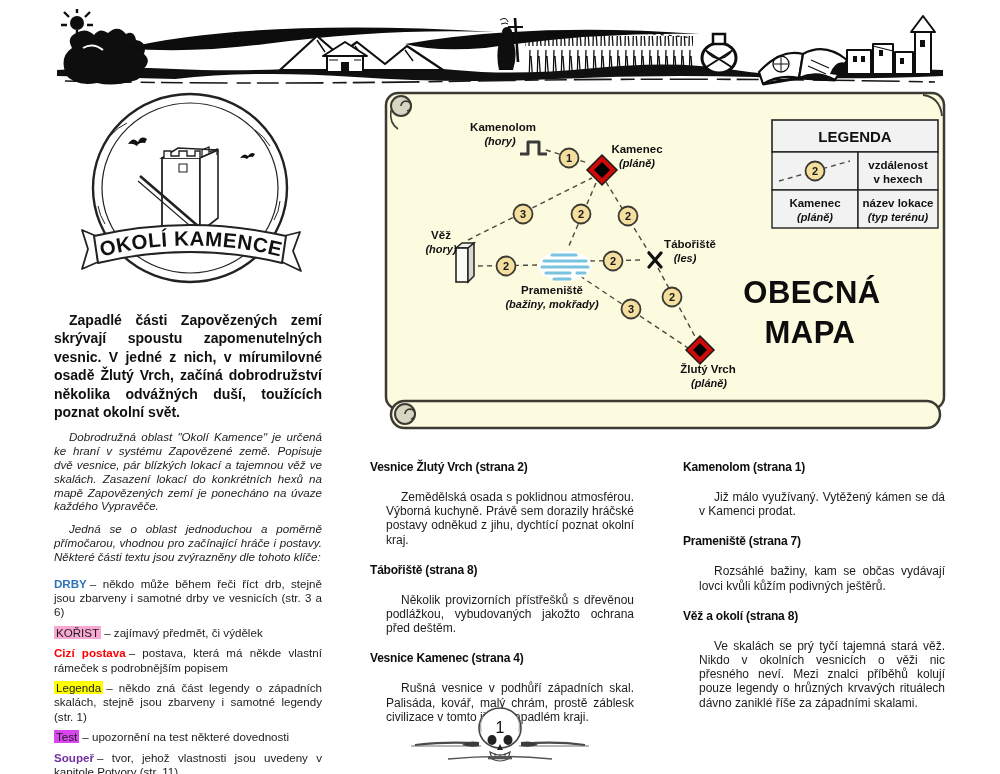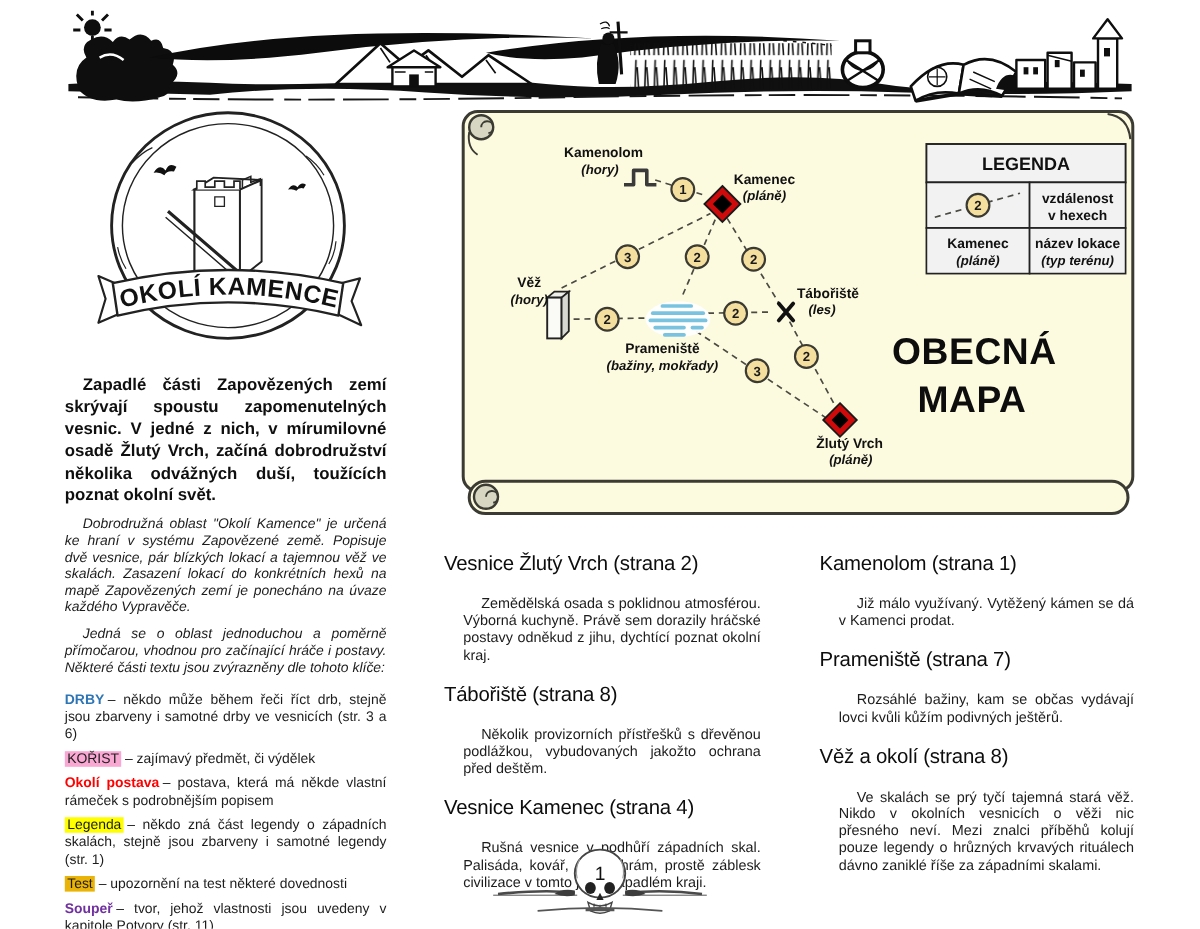--- a/index.html
+++ b/index.html
@@ -10,24 +10,24 @@
   .left-col{left:54px;top:311px;width:268px;}
   .lead{font-weight:bold;font-size:14px;line-height:18.4px;text-align:justify;
         text-indent:15px;margin:0;color:#0f0f0f;}
   .ital{font-style:italic;font-size:11.6px;line-height:13.8px;text-align:justify;
         text-indent:15px;margin:9px 0 0;}
   .key{margin-top:13px;font-size:11.6px;line-height:14.4px;}
   .key-item{margin-top:6px;text-align:justify;}
   .term{font-weight:bold;margin-right:3px;}
   .t-blue{color:#2E75B6;} .t-red{color:#FF0000;} .t-purple{color:#7030A0;}
   .hl{font-weight:normal;padding:0 2px;}
-  .hl-cyan{background:#f9a8d4;} .hl-yellow{background:#FFFF00;} .hl-green{background:#eab308;}
+  .hl-cyan{background:#f9a8d4;} .hl-yellow{background:#FFFF00;} .hl-green{background:#d946ef;}
   
   .col{width:280px;}
-  .col h2{font-size:17px;font-weight:normal;margin:15px 0 4px;color:#0d0d0d;letter-spacing:-0.2px;}
+  .col h2{font-size:12px;font-weight:bold;margin:15px 0 4px;color:#0d0d0d;letter-spacing:-0.2px;}
   .col h2:first-child{margin-top:0;}
   .col p{margin:16px;font-size:12px;line-height:14.2px;text-align:justify;text-indent:15px;}
   .mid-col{left:370px;top:460px;}
   .right-col{left:683px;top:460px;width:278px;}
   svg text{font-family:"Liberation Sans","DejaVu Sans",sans-serif;}
 </style>
 </head>
 <body>
 
 <div class="abs" style="left:55px;top:8px;width:890px;height:78px;">
@@ -129,21 +129,21 @@
   </svg>
 </div>
 
 <div class="abs left-col">
   <p class="lead">Zapadlé části Zapovězených zemí skrývají spoustu zapomenutelných vesnic. V jedné z nich, v mírumilovné osadě Žlutý Vrch, začíná dobrodružství několika odvážných duší, toužících poznat okolní svět.</p>
   <p class="ital">Dobrodružná oblast "Okolí Kamence" je určená ke hraní v systému Zapovězené země. Popisuje dvě vesnice, pár blízkých lokací a tajemnou věž ve skalách. Zasazení lokací do konkrétních hexů na mapě Zapovězených zemí je ponecháno na úvaze každého Vypravěče.</p>
   <p class="ital">Jedná se o oblast jednoduchou a poměrně přímočarou, vhodnou pro začínající hráče i postavy. Některé části textu jsou zvýrazněny dle tohoto klíče:</p>
   <div class="key">
     <div class="key-item"><span class="term t-blue">DRBY</span><span>– někdo může během řeči říct drb, stejně jsou zbarveny i samotné drby ve vesnicích (str. 3 a 6)</span></div>
     <div class="key-item"><span class="term hl hl-cyan">KOŘIST</span><span>– zajímavý předmět, či výdělek</span></div>
-    <div class="key-item"><span class="term t-red">Okolí postava</span><span>– postava, která má někde vlastní rámeček s podrobnějším popisem</span></div>
+    <div class="key-item"><span class="term t-red">Cizí postava</span><span>– postava, která má někde vlastní rámeček s podrobnějším popisem</span></div>
     <div class="key-item"><span class="term hl hl-yellow">Legenda</span><span>– někdo zná část legendy o západních skalách, stejně jsou zbarveny i samotné legendy (str. 1)</span></div>
     <div class="key-item"><span class="term hl hl-green">Test</span><span>– upozornění na test některé dovednosti</span></div>
     <div class="key-item"><span class="term t-purple">Soupeř</span><span>– tvor, jehož vlastnosti jsou uvedeny v kapitole Potvory (str. 11)</span></div>
   </div>
 </div>
 
 <div class="abs" style="left:378px;top:90px;width:572px;height:342px;">
   <svg width="572" height="342" viewBox="0 0 572 342">
 
     <rect x="8" y="3" width="558" height="316" rx="12" fill="#FCFADF" stroke="#3B3B33" stroke-width="2.5"></rect>

